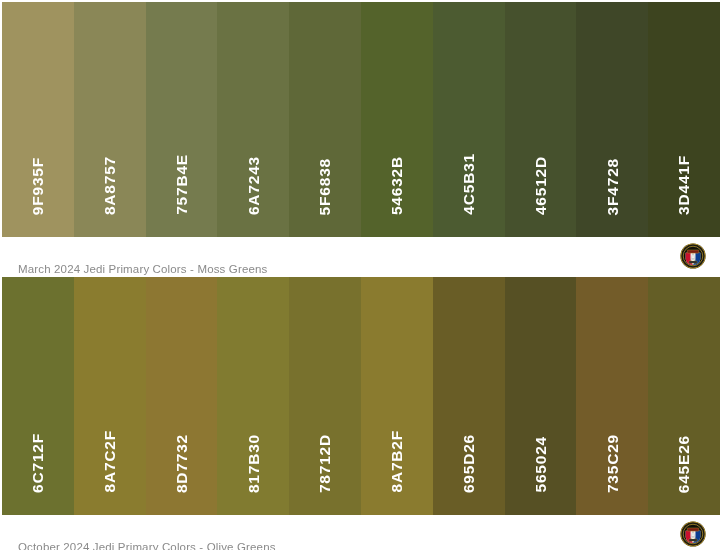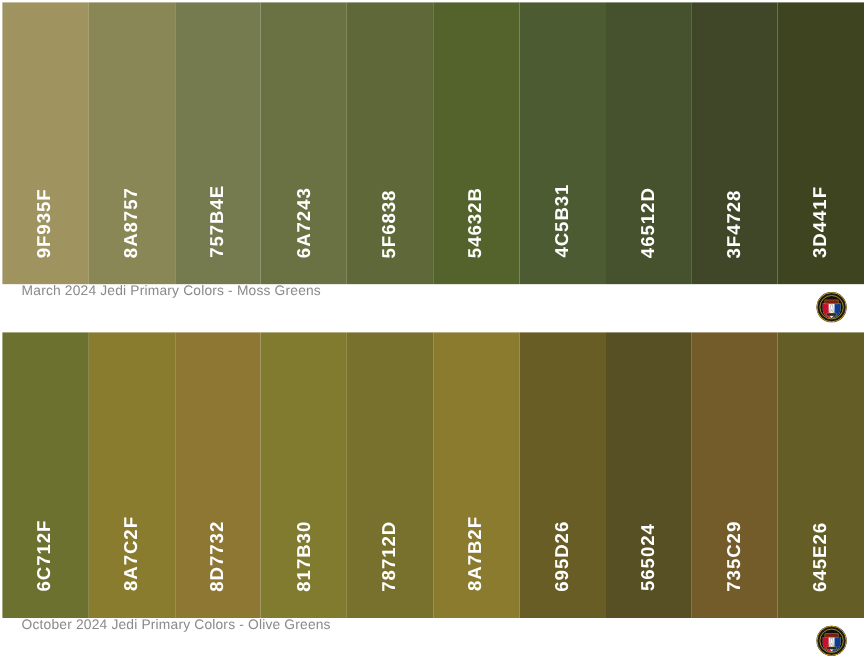--- a/index.html
+++ b/index.html
@@ -73,21 +73,21 @@
     text-align: left;
   }
 
   
   .caption-bar {
     position: relative;
     width: 722px;
     height: 38px;
     background: #ffffff;
     display: flex;
-    align-items: flex-start;
+    align-items: flex-end;
     box-sizing: border-box;
     padding: 0 8px 0 18px;
   }
 
   .caption-text {
     color: #8a8a8a;
     font-family: "Liberation Sans", sans-serif;
     font-size: 11.5px;
     font-weight: normal;
     letter-spacing: 0.15px;

